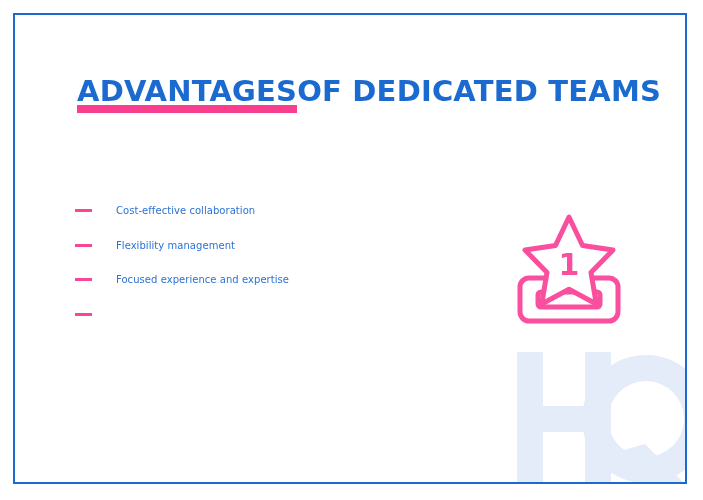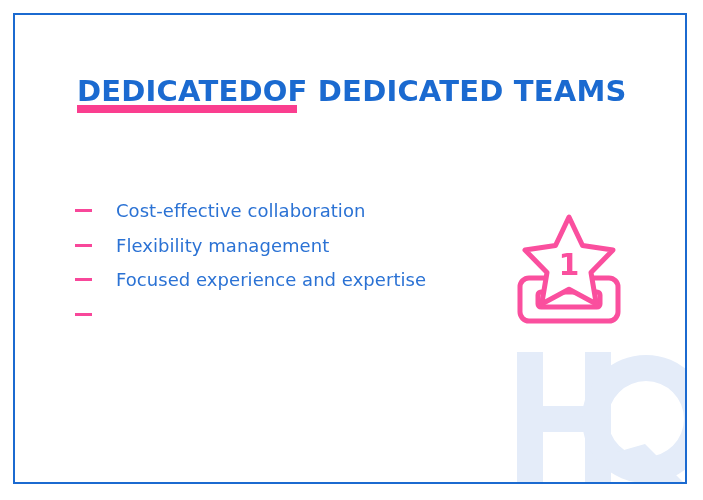--- a/index.html
+++ b/index.html
@@ -92,21 +92,21 @@
   }
   .dash {
     width: 17px;
     height: 3px;
     background: #F8479A;
     flex: 0 0 auto;
     margin-right: 24px;
   }
   .item-label {
     font-family: "DejaVu Sans", sans-serif;
-    font-size: 18px;
+    font-size: 10px;
     font-weight: normal;
     color: #2B72D4;
     white-space: nowrap;
     letter-spacing: 0.05px;
   }
   
   #trophy {
     position: absolute;
     left: 498px;
     top: 197px;
@@ -139,21 +139,21 @@
           <path d="M141 79 m -64 0 a 64 64 0 1 0 128 0 a 64 64 0 1 0 -128 0 Z
                    M141 79 m -38 0 a 38 38 0 1 1 76 0 a 38 38 0 1 1 -76 0 Z" fill-rule="evenodd"></path>
 
           <path d="M140 104 L196 160 L160 160 L112 112 Z"></path>
         </g>
       </svg>
     </div>
 
     <div id="title-wrap">
       <div id="title-highlight" style="width: 220.188px;"></div>
-      <span class="title-text">DEDICATED</span><span class="title-text"> OF DEDICATED  TEAMS</span>
+      <span class="title-text">ADVANTAGES</span><span class="title-text"> OF DEDICATED  TEAMS</span>
     </div>
 
     <div id="list">
 
       <div class="list-item">
         <span class="dash"></span>
         <span class="item-label">Cost-effective collaboration</span>
       </div>
 
 

